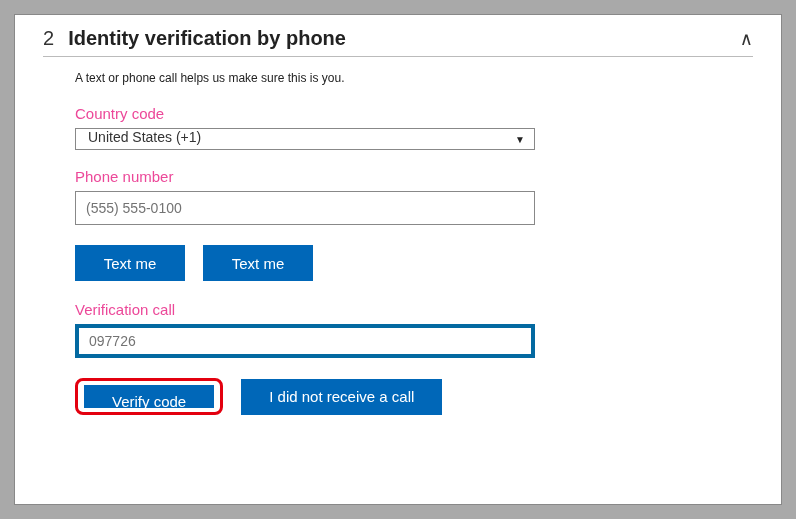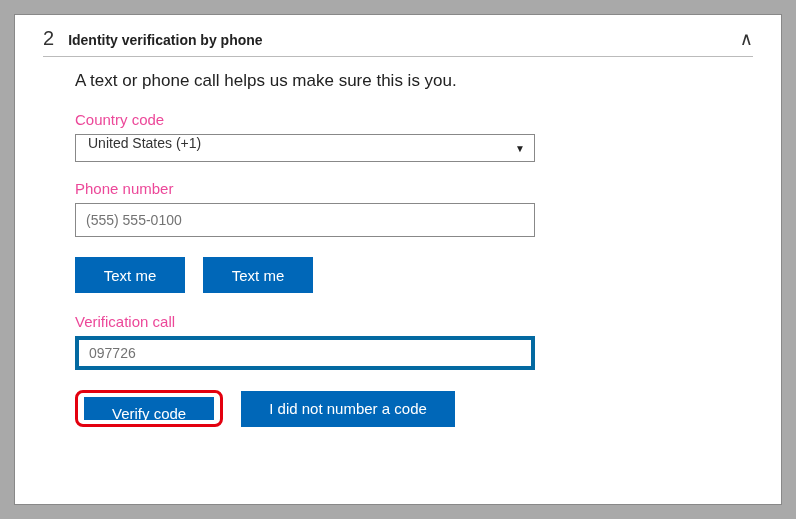--- a/index.html
+++ b/index.html
@@ -30,51 +30,51 @@
       display: flex;
       align-items: baseline;
       gap: 14px;
     }
     .step-number {
       font-size: 20px;
       font-weight: 400;
       color: #333;
     }
     .title {
-      font-size: 14px;
+      font-size: 20px;
       font-weight: 600;
       color: #222;
     }
     .chevron-up {
       font-size: 18px;
       color: #333;
       cursor: pointer;
       user-select: none;
     }
     .content {
       padding-left: 32px;
     }
     .description {
-      font-size: 17px;
+      font-size: 12px;
       color: #222;
       margin-bottom: 20px;
     }
     .field-label {
       font-size: 15px;
       color: #ec4899;
       margin-bottom: 6px;
     }
     .select-wrap {
       position: relative;
       width: 460px;
       margin-bottom: 18px;
     }
     .select {
       width: 100%;
-      height: 28px;
+      height: 22px;
       border: 1px solid #888;
       background: #fff;
       font-size: 14px;
       padding: 0 35px 0 12px;
       appearance: none;
       -webkit-appearance: none;
       cursor: pointer;
       color: #333;
     }
     .select-caret {
@@ -154,18 +154,18 @@
       <button class="btn btn-narrow">Text me</button>
     </div>
 
     <div class="field-label">Verification call</div>
     <input type="text" class="text-input focused" value="097726" style="">
 
     <div class="btn-row">
       <span class="highlight-ring">
         <button class="btn">Verify code</button>
       </span>
-      <button class="btn">I did not number a code</button>
+      <button class="btn">I did not receive a call</button>
     </div>
 
   </div>
 
 </div>
 
 </body></html>

